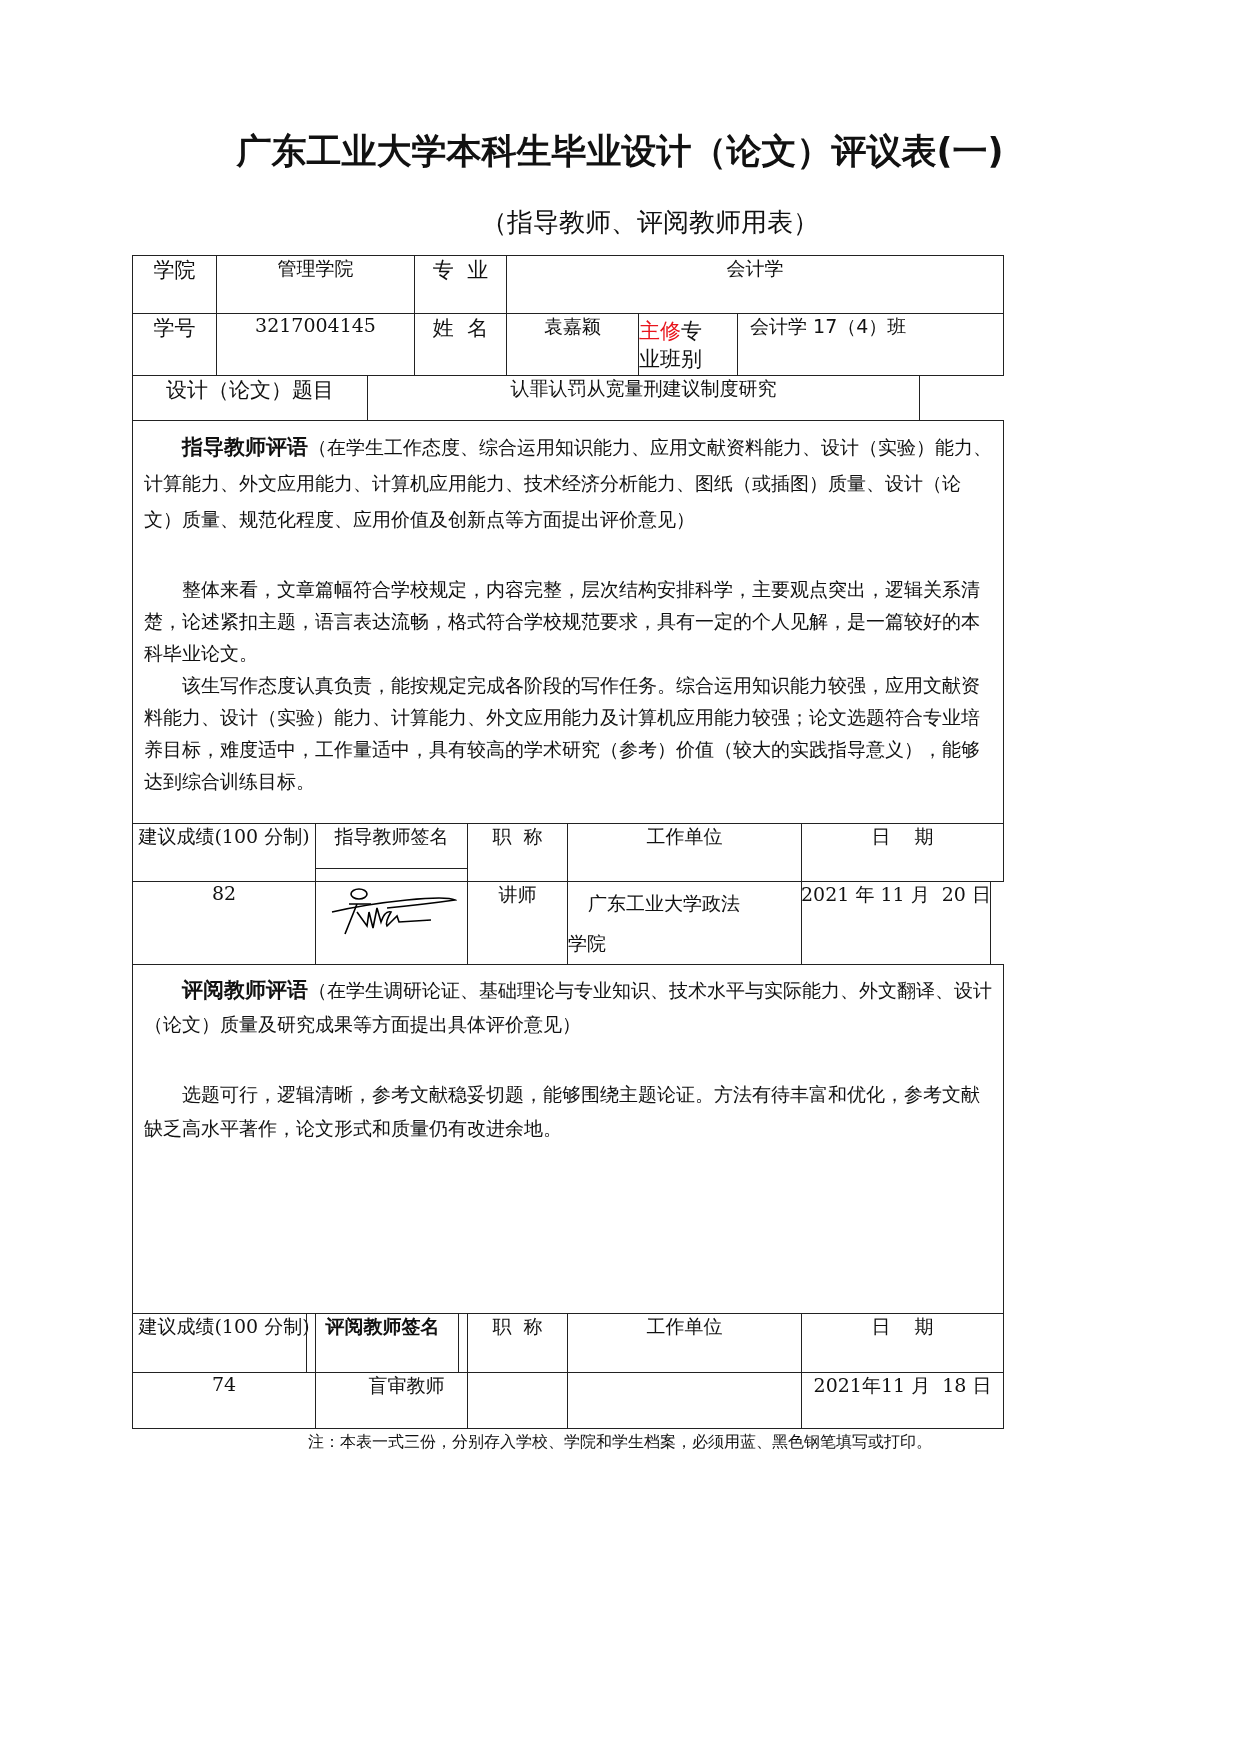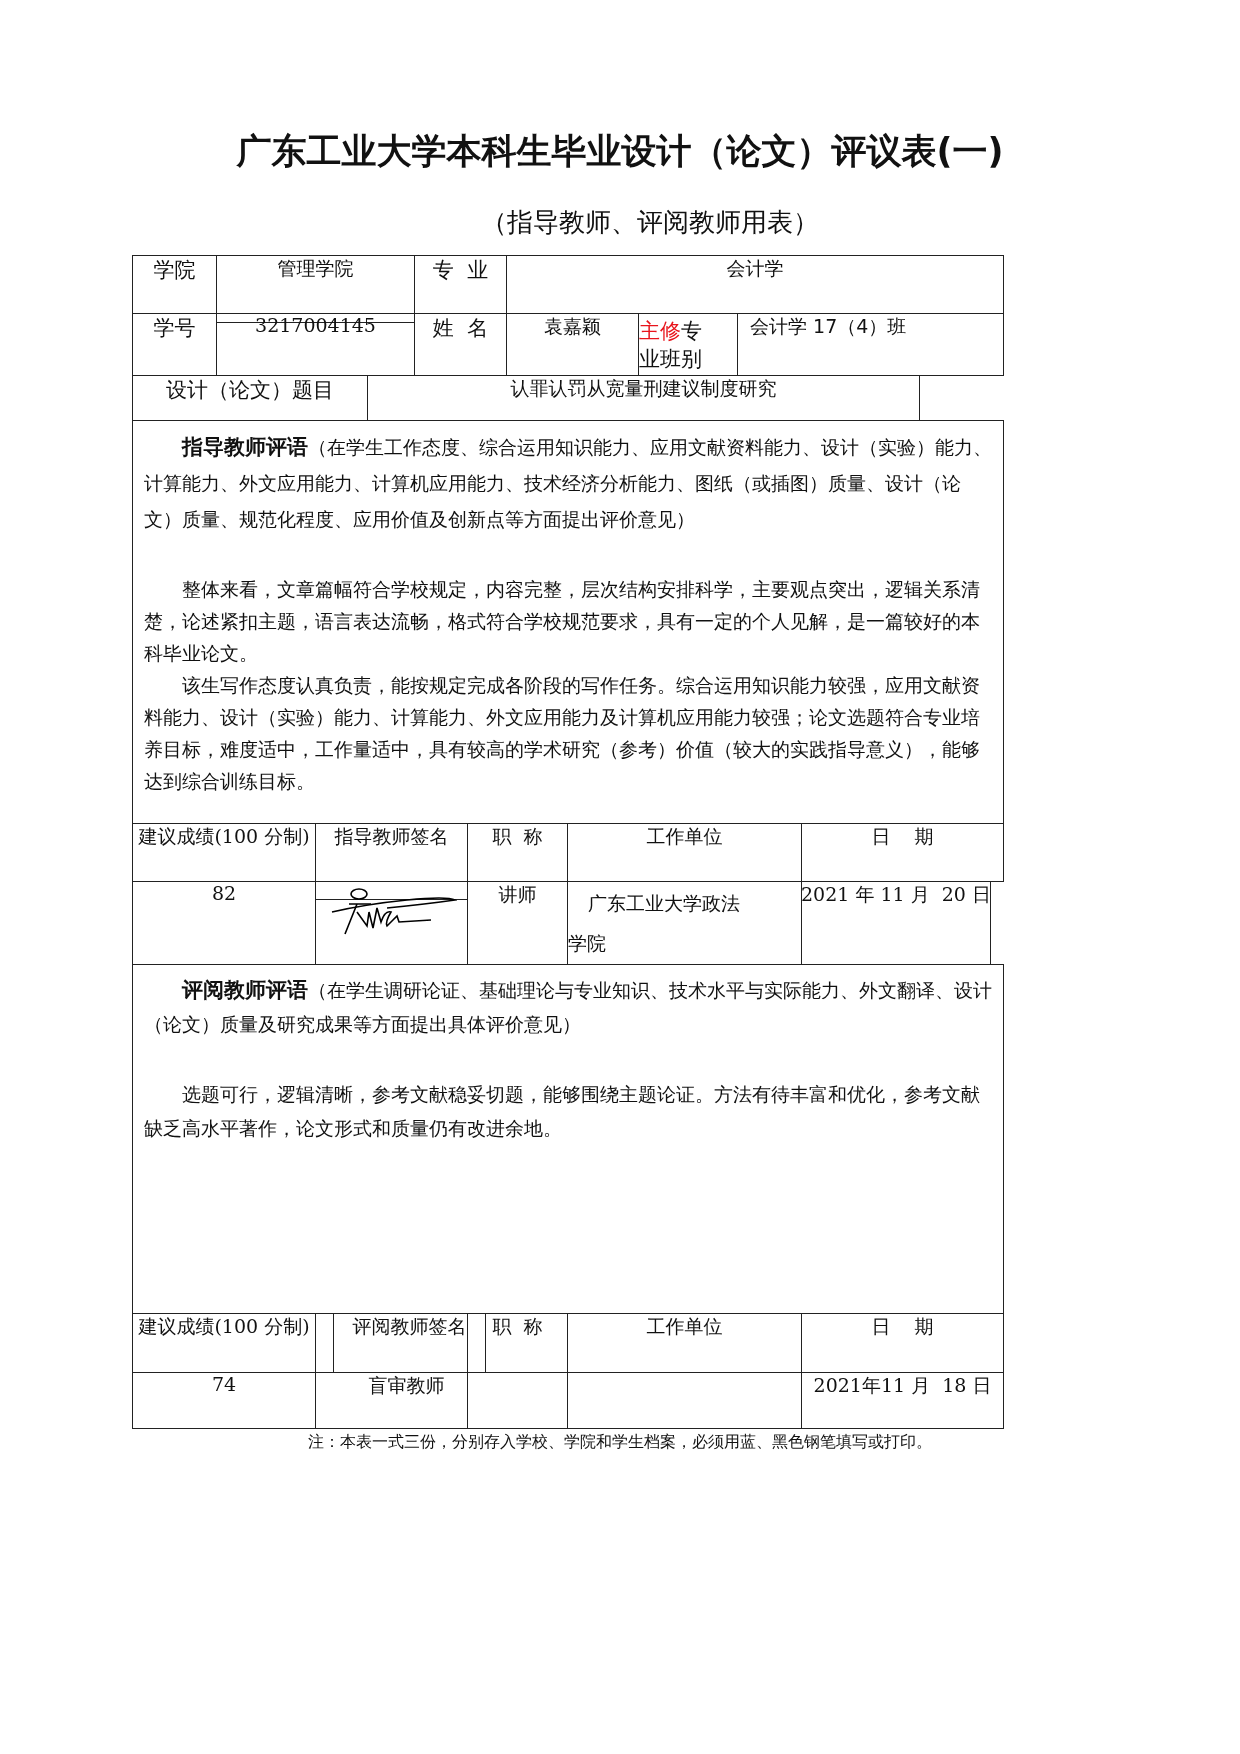--- a/index.html
+++ b/index.html
@@ -19,21 +19,21 @@
 </style>
 </head>
 <body>
 
 <div class="title">广东工业大学本科生毕业设计（论文）评议表(一)</div>
 <div class="subtitle">（指导教师、评阅教师用表）</div>
 
 <div class="cell lbl" style="left:132px;top:255px;width:85px;height:59px;">
     <span>学院</span>
   </div>
-<div class="cell" style="left:216px;top:255px;width:199px;height:68px;">
+<div class="cell" style="left:216px;top:255px;width:199px;height:59px;">
     <span>管理学院</span>
   </div>
 <div class="cell lbl" style="left:414px;top:255px;width:93px;height:59px;white-space:pre;"><span>专  业</span></div>
 <div class="cell" style="left:506px;top:255px;width:498px;height:59px;">
     <span>会计学</span>
   </div>
 
 <div class="cell lbl" style="left:132px;top:313px;width:85px;height:63px;">
     <span>学号</span>
   </div>
@@ -62,21 +62,21 @@
 <div class="block" style="left:132px;top:420px;width:872px;height:404px;">
   <p class="intro"><span class="head">指导教师评语</span><span>（在学生工作态度、综合运用知识能力、应用文献资料能力、设计（实验）能力、计算能力、外文应用能力、计算机应用能力、技术经济分析能力、图纸（或插图）质量、设计（论文）质量、规范化程度、应用价值及创新点等方面提出评价意见）</span></p>
   <p>&nbsp;</p>
   <p style="line-height:32px;">整体来看，文章篇幅符合学校规定，内容完整，层次结构安排科学，主要观点突出，逻辑关系清楚，论述紧扣主题，语言表达流畅，格式符合学校规范要求，具有一定的个人见解，是一篇较好的本科毕业论文。</p>
   <p style="line-height:32px;">该生写作态度认真负责，能按规定完成各阶段的写作任务。综合运用知识能力较强，应用文献资料能力、设计（实验）能力、计算能力、外文应用能力及计算机应用能力较强；论文选题符合专业培养目标，难度适中，工作量适中，具有较高的学术研究（参考）价值（较大的实践指导意义），能够达到综合训练目标。</p>
 </div>
 
 <div class="cell" style="left:132px;top:823px;width:184px;height:59px;">
     <span>建议成绩(100 分制)</span>
   </div>
-<div class="cell" style="left:315px;top:823px;width:153px;height:77px;">
+<div class="cell" style="left:315px;top:823px;width:153px;height:46px;">
     <span>指导教师签名</span>
   </div>
 <div class="cell" style="left:467px;top:823px;width:101px;height:59px;white-space:pre;"><span>职  称</span></div>
 <div class="cell" style="left:567px;top:823px;width:235px;height:59px;">
     <span>工作单位</span>
   </div>
 <div class="cell" style="left:801px;top:823px;width:203px;height:59px;white-space:pre;"><span>日    期</span></div>
 
 <div class="cell" style="left:132px;top:881px;width:184px;height:84px;">
     <span>82</span>
@@ -99,21 +99,21 @@
 
 <div class="block" style="left:132px;top:964px;width:872px;height:350px;">
   <p class="intro" style="line-height:34px;"><span class="head">评阅教师评语</span><span>（在学生调研论证、基础理论与专业知识、技术水平与实际能力、外文翻译、设计（论文）质量及研究成果等方面提出具体评价意见）</span></p>
   <p>&nbsp;</p>
   <p style="line-height:34px;">选题可行，逻辑清晰，参考文献稳妥切题，能够围绕主题论证。方法有待丰富和优化，参考文献缺乏高水平著作，论文形式和质量仍有改进余地。</p>
 </div>
 
 <div class="cell" style="left:132px;top:1313px;width:184px;height:60px;">
     <span>建议成绩(100 分制)</span>
   </div>
-<div class="cell" style="left:333px;top:1313px;width:153px;height:60px;">
+<div class="cell" style="left:306px;top:1313px;width:153px;height:60px;font-weight:bold;">
     <span>评阅教师签名</span>
   </div>
 <div class="cell" style="left:467px;top:1313px;width:101px;height:60px;white-space:pre;"><span>职  称</span></div>
 <div class="cell" style="left:567px;top:1313px;width:235px;height:60px;">
     <span>工作单位</span>
   </div>
 <div class="cell" style="left:801px;top:1313px;width:203px;height:60px;white-space:pre;"><span>日    期</span></div>
 
 <div class="cell" style="left:132px;top:1372px;width:184px;height:57px;">
     <span>74</span>

